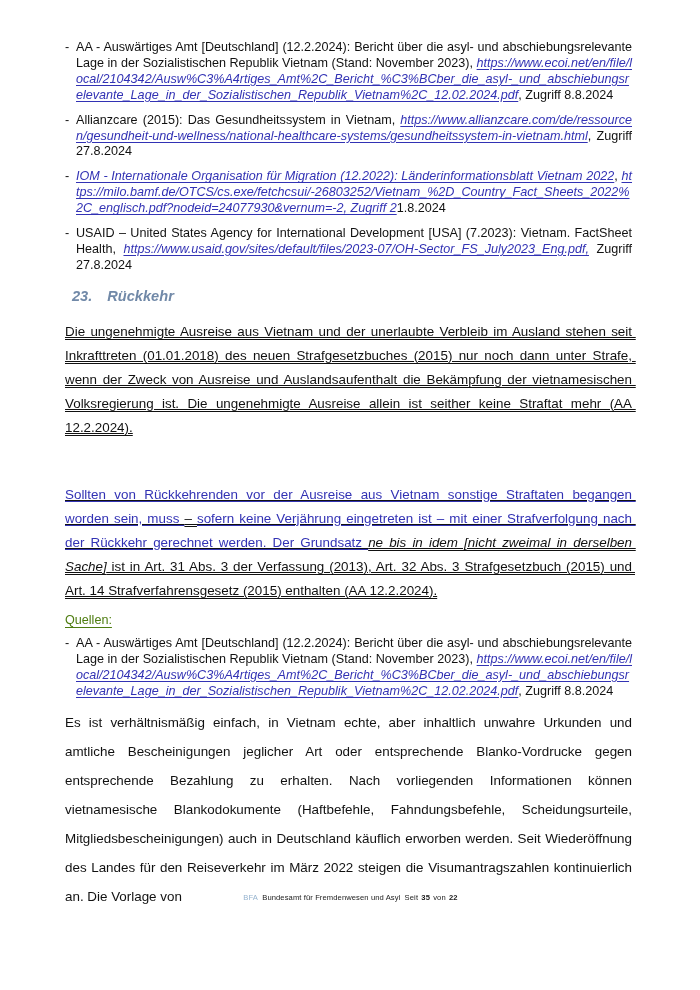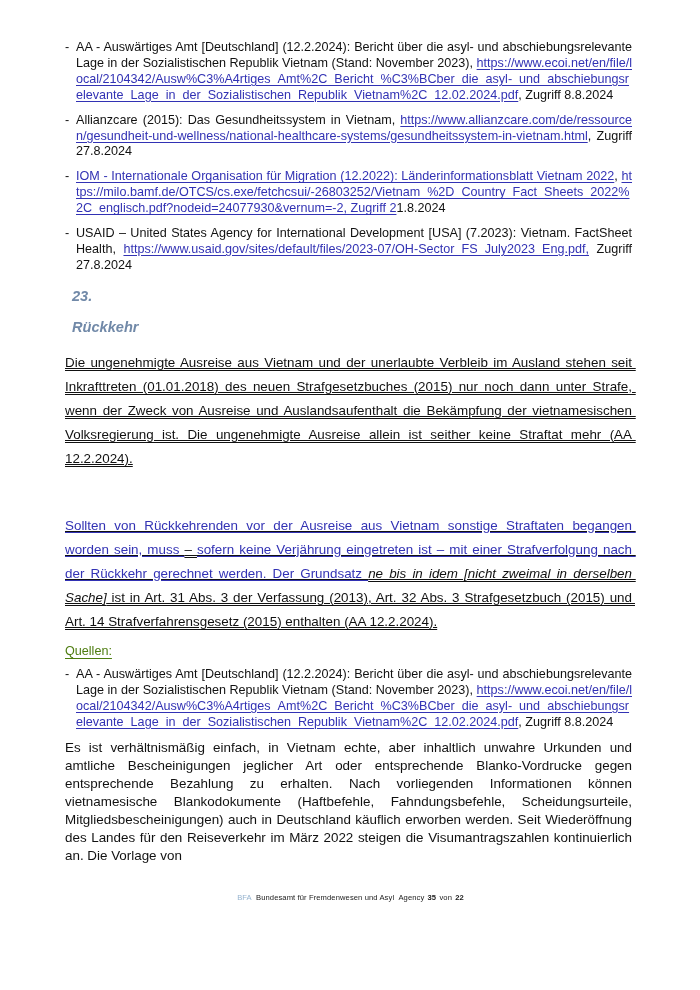--- a/index.html
+++ b/index.html
@@ -11,41 +11,41 @@
     color:#111111;
     overflow:hidden;
   }
   .content{position:absolute;left:65px;top:40px;width:567px;}
 
   
   .source-list{list-style:none;margin:0;padding:0;font-size:12.6px;line-height:15.9px;}
   .source-item{display:flex;margin-bottom:9px;}
   .bullet-marker{flex:none;width:11px;color:#111;}
   .item-text{flex:1;text-align:justify;}
-  .item-text .seg-link{word-break:break-all;}
+  .item-text .seg-link{word-break:break-all;font-style:italic;}
 
   
   .seg{white-space:pre-wrap;}
   .seg-link,.seg-link_u{color:#3232b4;text-decoration:underline;text-underline-offset:2px;}
   .seg-text{color:#111;}
   .seg-text_u{color:#111;text-decoration:underline;text-underline-offset:2.5px;}
   .seg-italic_u{color:#111;font-style:italic;text-decoration:underline;text-underline-offset:2.5px;}
 
   
   .section-heading{
     display:flex;gap:15px;align-items:baseline;
     margin:22px 0 16px 7px;
-    color:#7189a8;font-weight:bold;font-style:italic;font-size:14.6px;flex-direction:column;
+    color:#7189a8;font-weight:bold;font-style:italic;font-size:14.6px;
   }
   .section-heading.first{margin-top:14px;}
 
   
   .para{font-size:13.4px;line-height:24px;text-align:justify;margin:0 0 26px 0;text-decoration:underline;}
   .para.tight{margin-bottom:10px;margin-top:43px;}
-  .body-para{font-size:13.4px;line-height:18px;text-align:justify;margin:6px 0 0 0;color:#111;}
+  .body-para{font-size:13.4px;line-height:29px;text-align:justify;margin:6px 0 0 0;color:#111;}
 
   .quellen-label{
     font-size:12.6px;margin:4px 0 9px 0;
     text-decoration:underline;text-underline-offset:2.5px;color:#4d7c0f;
   }
 
   
   .footer{
     position:absolute;left:0;right:0;top:893px;
     text-align:center;font-size:7.6px;color:#1a1a1a;letter-spacing:0.1px;
@@ -98,18 +98,18 @@
     </ul>
 
 
     <p class="body-para">Es ist verhältnismäßig einfach, in Vietnam echte, aber inhaltlich unwahre Urkunden und amtliche Bescheinigungen jeglicher Art oder entsprechende Blanko-Vordrucke gegen entsprechende Bezahlung zu erhalten. Nach vorliegenden Informationen können vietnamesische Blankodokumente (Haftbefehle, Fahndungsbefehle, Scheidungsurteile, Mitgliedsbescheinigungen) auch in Deutschland käuflich erworben werden. Seit Wiederöffnung des Landes für den Reiseverkehr im März 2022 steigen die Visumantragszahlen kontinuierlich an. Die Vorlage von</p>
 
   </div>
 
   <div class="footer">
     <span class="footer-brand">BFA</span>
     <span>Bundesamt für Fremdenwesen und Asyl</span>
-    <span>Agency</span>
+    <span>Seit</span>
     <b>35</b>
     <span>von</span>
     <b>22</b>
   </div>
 </div>
 
 </body></html>

